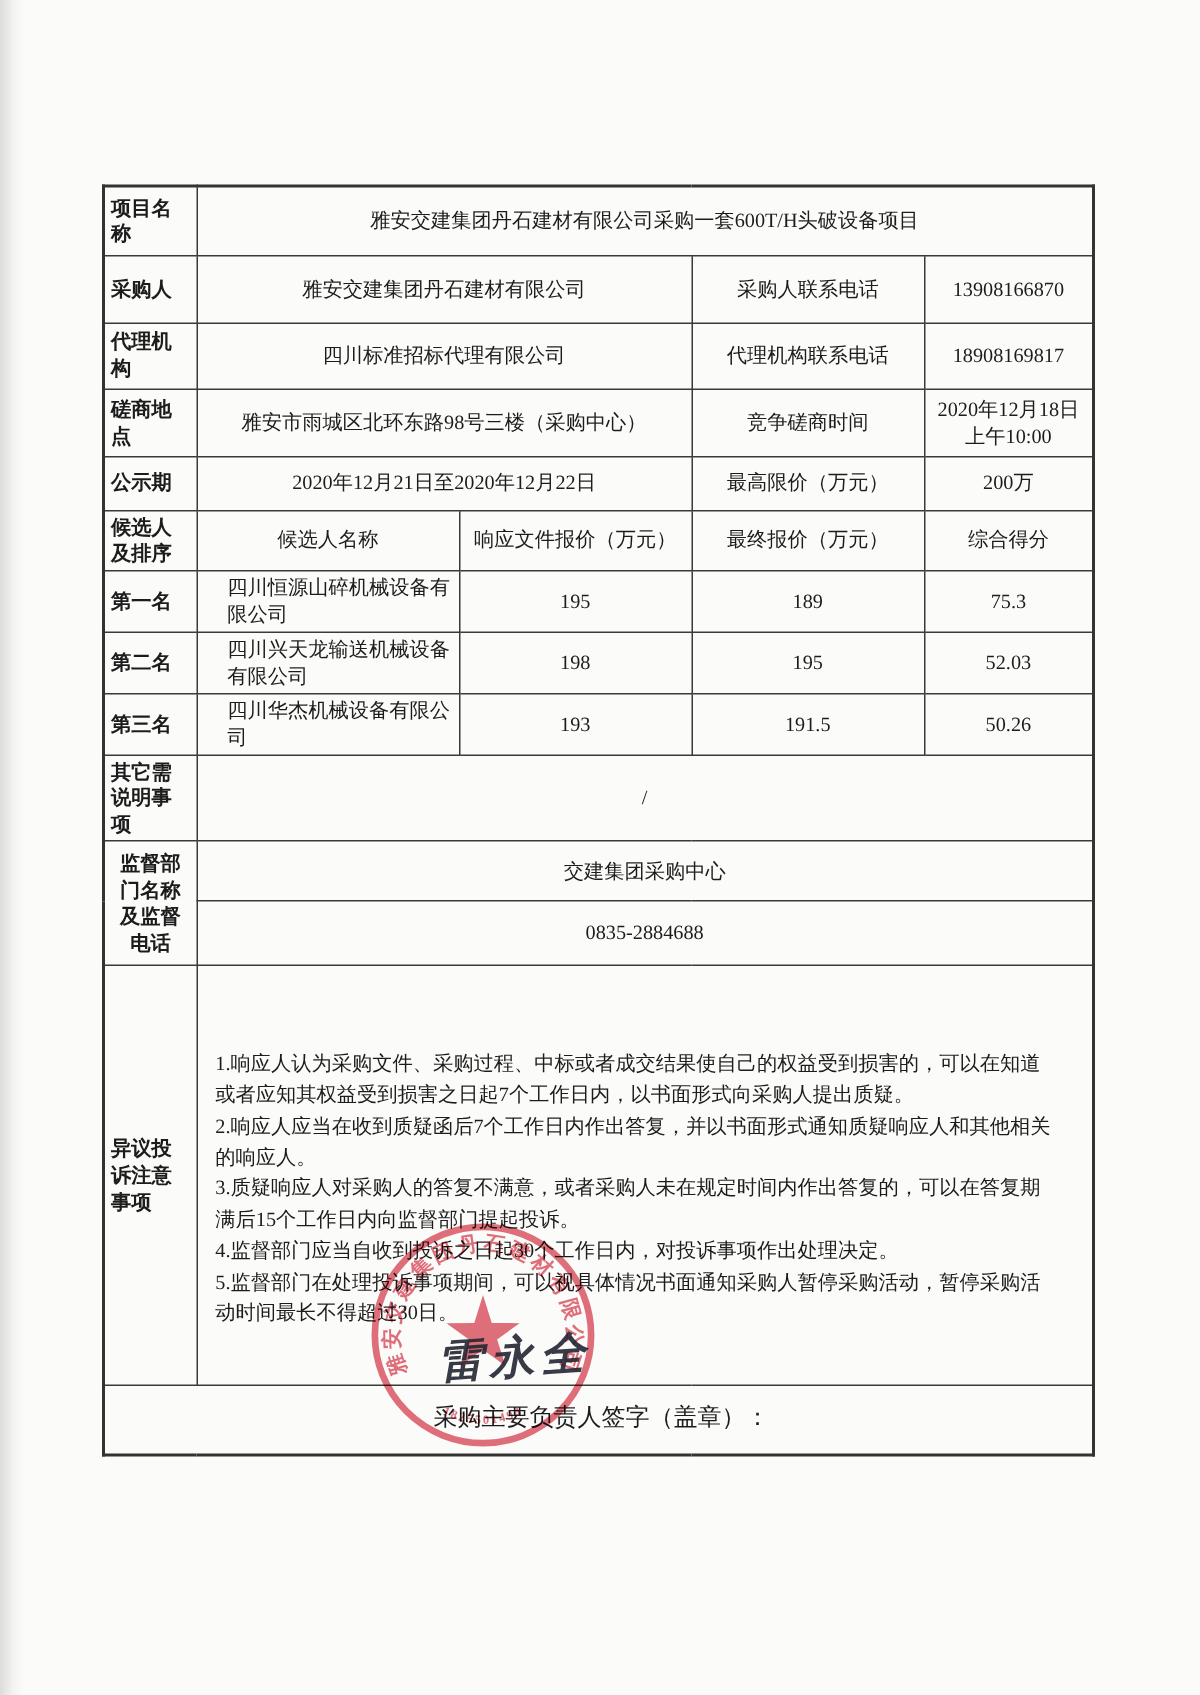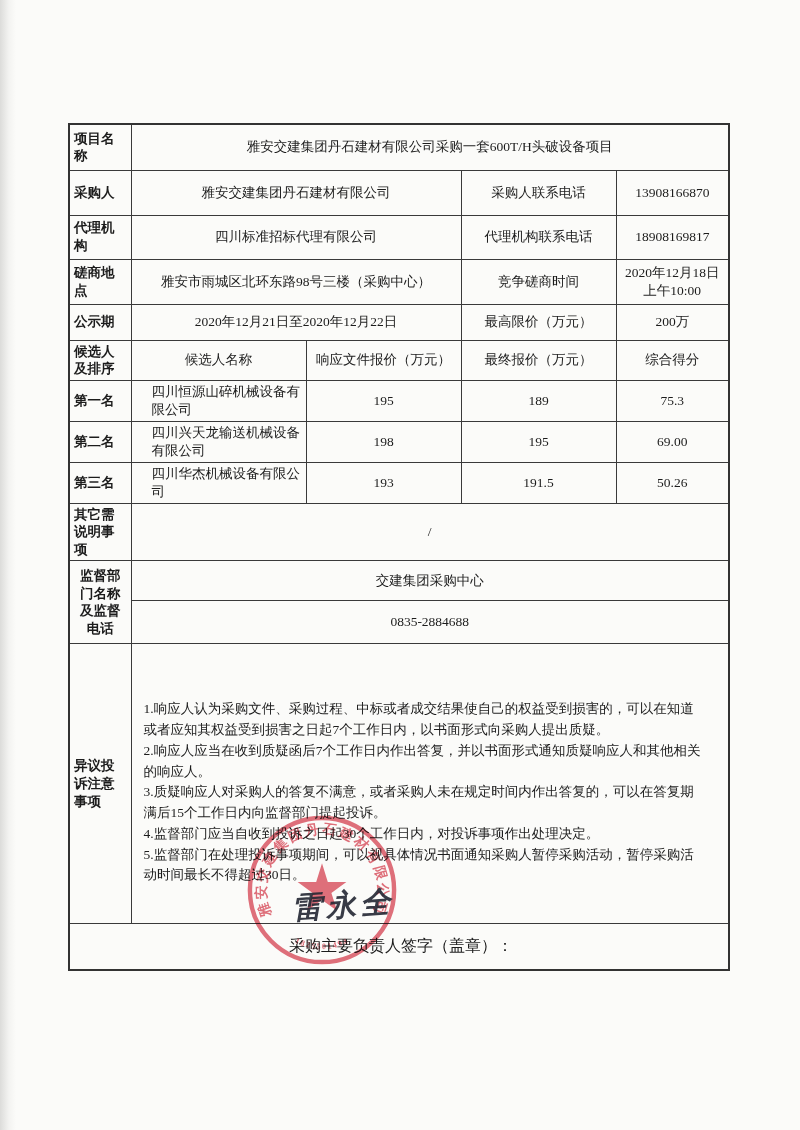--- a/index.html
+++ b/index.html
@@ -103,21 +103,21 @@
         <td class="name">四川恒源山碎机械设备有限公司</td>
         <td class="ctr">195</td>
         <td class="ctr">189</td>
         <td class="ctr">75.3</td>
       </tr>
       <tr style="height:41px">
         <td class="lbl">第二名</td>
         <td class="name">四川兴天龙输送机械设备有限公司</td>
         <td class="ctr">198</td>
         <td class="ctr">195</td>
-        <td class="ctr">69.00</td>
+        <td class="ctr">52.03</td>
       </tr>
       <tr style="height:41px">
         <td class="lbl">第三名</td>
         <td class="name">四川华杰机械设备有限公司</td>
         <td class="ctr">193</td>
         <td class="ctr">191.5</td>
         <td class="ctr">50.26</td>
       </tr>
       <tr style="height:39px">
         <td class="lbl">其它需说明事项</td>

